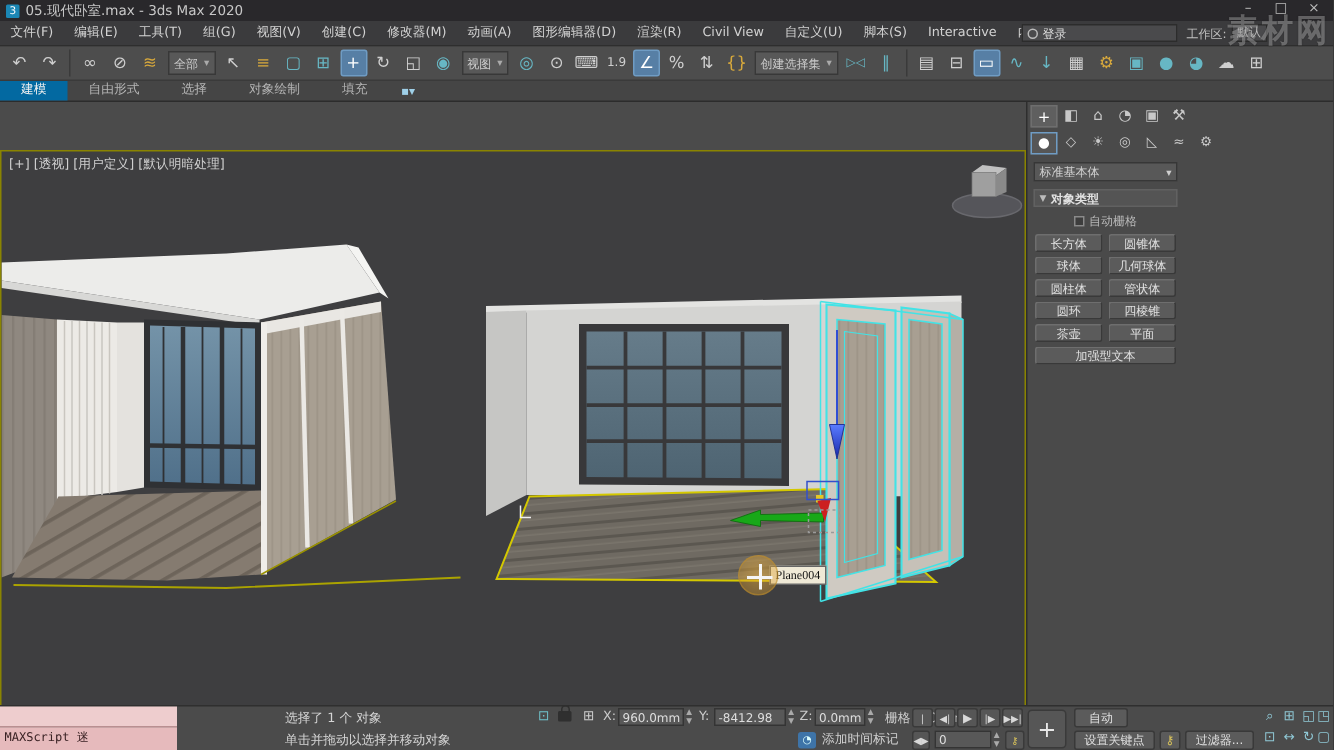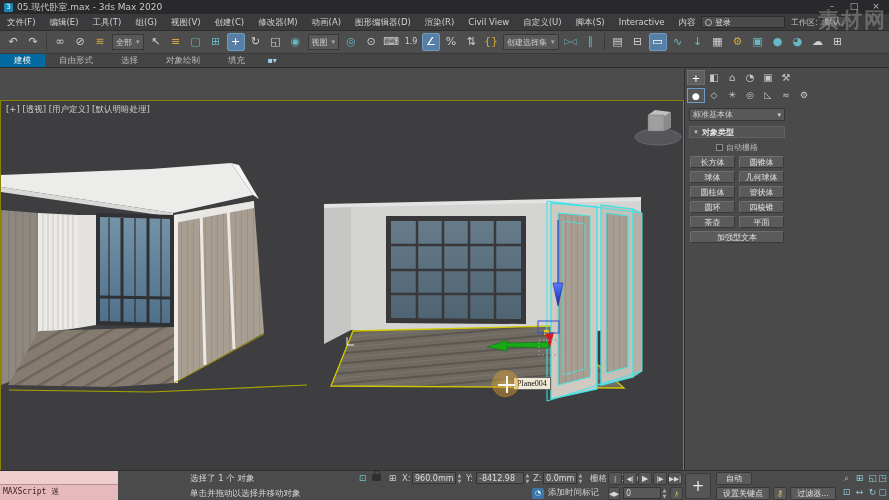--- a/index.html
+++ b/index.html
@@ -12,21 +12,21 @@
               display:flex; align-items:center; font-size:9px; color:#c8c8c8; }
   .appicon { width:9px; height:9px; margin:0 4px 0 4px; background:#1b87b5; color:#fff;
              font-size:7px; line-height:9px; text-align:center; border-radius:1px; }
   .wincontrols { position:absolute; right:2px; top:0; display:flex; }
   .winbtn { width:22px; height:13px; text-align:center; line-height:12px; font-size:9px; color:#bbb; }
 
   
   .menubar { position:absolute; left:0; top:14px; width:889px; height:17px; background:#3b3b3d;
              display:flex; align-items:center; font-size:8.5px; color:#d2d2d2; border-bottom:1px solid #2e2e2e;}
   .menuitem { padding:0 7px; line-height:16px; white-space:nowrap; }
-  .login { position:absolute; right:104px; top:2px; width:84px; height:12px; background:#4a4a4c;
+  .login { position:absolute; right:104px; top:2px; width:104px; height:12px; background:#4a4a4c;
            border:1px solid #2c2c2c; font-size:8px; display:flex; align-items:center; color:#ddd; }
   .login .usr { width:7px; height:7px; border-radius:50%; border:1px solid #bbb; margin:0 3px; }
   .workspace { position:absolute; right:4px; top:2px; width:94px; height:12px; display:flex;
                font-size:8px; color:#c0c0c0; align-items:center; }
   .wsdrop { background:#4a4a4c; border:1px solid #2c2c2c; padding:0 3px; margin-left:3px; height:12px; line-height:10px;}
   .watermark { position:absolute; right:2px; top:6px; font-size:21px; font-weight:bold; letter-spacing:2px;
                color:rgba(255,255,255,0.30); text-shadow:0 0 1px rgba(0,0,0,.3); pointer-events:none; z-index:50;}
 
   
   .toolbar { position:absolute; left:0; top:31px; width:889px; height:23px; background:#4d4d4d;
@@ -67,21 +67,21 @@
             border-left:1px solid #2e2e2e; font-size:8.5px; }
   .cp-tabs { display:flex; height:16px; margin:2px 0 0 2px; }
   .cp-tab { width:18px; height:15px; text-align:center; line-height:15px; color:#c8c8c8; font-size:10px;}
   .cp-tab.active { background:#5f5f5f; border:1px solid #6e6e6e; color:#fff; }
   .cp-sub { display:flex; height:16px; margin:2px 0 0 2px; }
   .cp-sub .cp-tab { font-size:9px; }
   .cp-sub .cp-tab.active { background:#565656; border:1px solid #6f9cc4; }
   .cp-drop { width:96px; height:13px; margin:4px 0 0 4px; background:#585858; border:1px solid #373737;
              color:#cfcfcf; font-size:8px; display:flex; align-items:center; padding:0 3px; }
   .cp-drop .car { margin-left:auto; font-size:7px; }
-  .rollout { width:96px; margin:5px 0 0 4px;font-family:Liberation Serif, serif; }
+  .rollout { width:96px; margin:5px 0 0 4px; }
   .ro-head { height:12px; background:#545454; border:1px solid #616161; color:#e2e2e2;
              font-weight:bold; font-size:8px; padding:0 3px; display:flex; align-items:center;}
   .ro-head .arr { font-size:6px; margin-right:3px; color:#bbb; }
   .autogrid { text-align:center; color:#b8b8b8; font-size:8px; margin:4px 0 3px; }
   .autogrid .box { display:inline-block; width:7px; height:7px; border:1px solid #8a8a8a;
                    background:#3d3d3d; vertical-align:-1px; margin-right:3px;}
   .btngrid { display:grid; grid-template-columns:45px 45px; gap:3px 4px; justify-content:center; }
   .cpbtn { height:12px; background:#5b5b5b; border:1px solid; border-color:#6e6e6e #393939 #393939 #6e6e6e;
            color:#e0e0e0; font-size:8px; text-align:center; line-height:11px; border-radius:2px;
            overflow:hidden; white-space:nowrap;}

